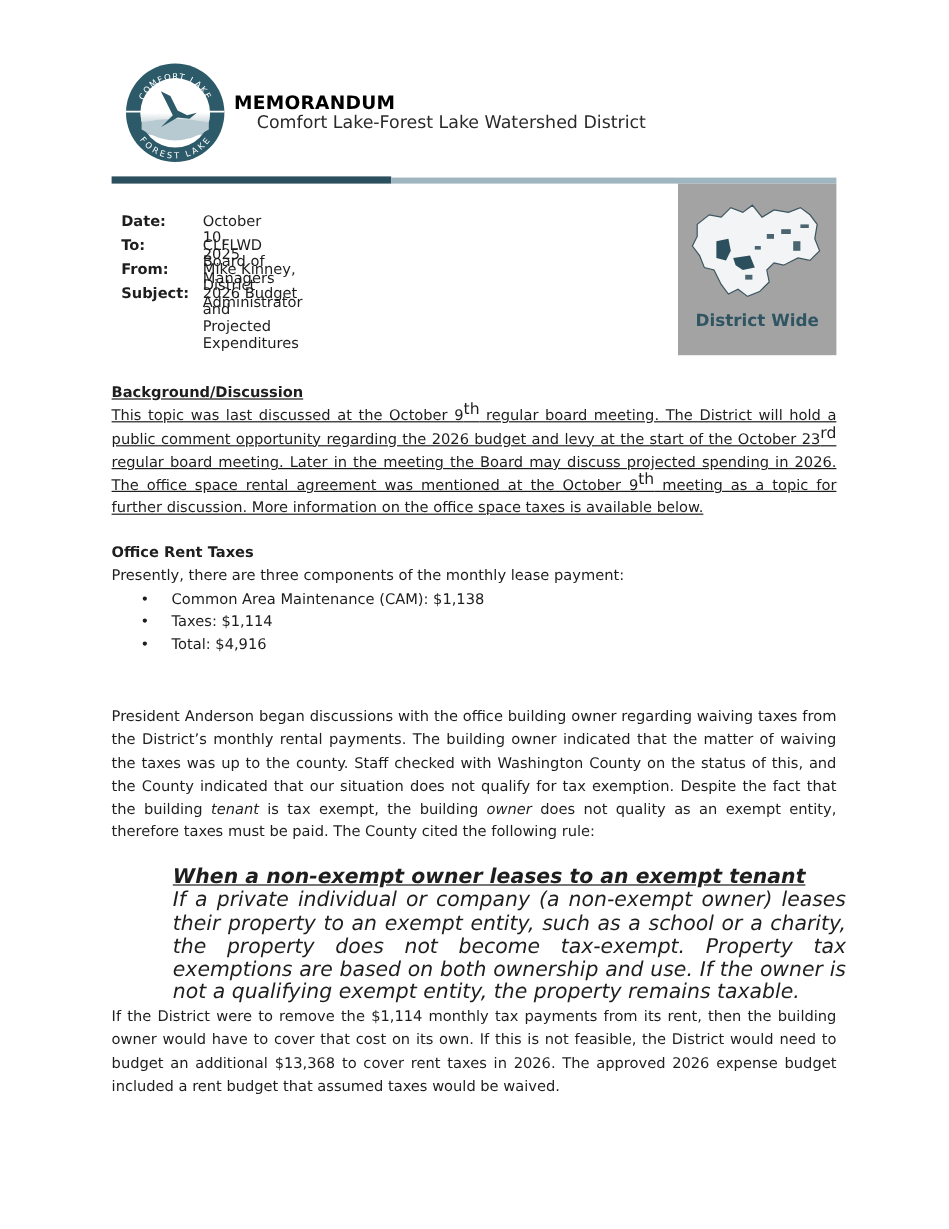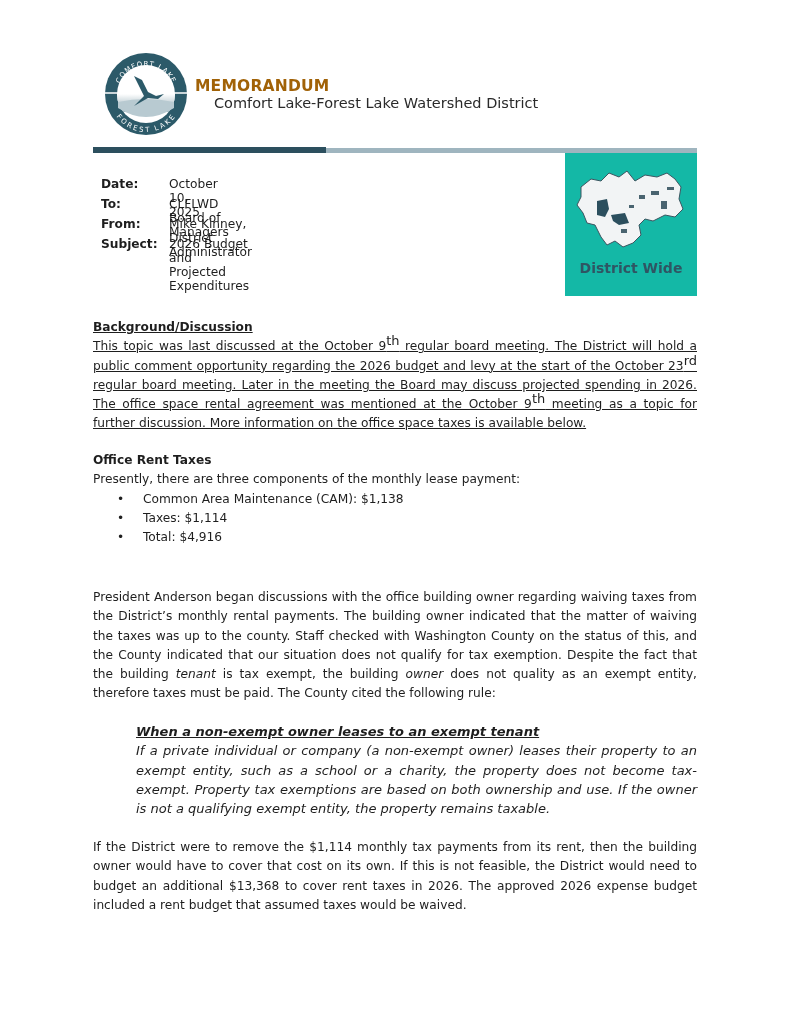--- a/index.html
+++ b/index.html
@@ -1,39 +1,39 @@
 <!DOCTYPE html>
 <html><head>
 <meta charset="utf-8">
 <style>
   html, body { margin: 0; padding: 0; background: #ffffff; }
   body { width: 791px; height: 1024px; position: relative; overflow: hidden;
          font-family: "DejaVu Sans", sans-serif; color: #1e1e1e; }
   .logo { position: absolute; left: 104px; top: 52px; width: 84px; height: 84px; }
   .hdr-title { position: absolute; left: 195px; top: 77px; font-size: 15.5px; font-weight: bold;
-               letter-spacing: 0.2px; color: #a16207; }
+               letter-spacing: 0.2px; color: #000000; }
   .hdr-sub { position: absolute; left: 195px; top: 95px; font-size: 14.5px; color: #2a2a2a; margin-left: 19px; }
   .bar-dark { position: absolute; left: 93px; top: 147px; width: 233px; height: 6px; background: #2c4f5e; }
   .bar-light { position: absolute; left: 326px; top: 148px; width: 371px; height: 5px; background: #9fb5bf; }
-  .district-box { position: absolute; left: 565px; top: 153px; width: 132px; height: 143px; background: #14b8a6; }
+  .district-box { position: absolute; left: 565px; top: 153px; width: 132px; height: 143px; background: #a3a3a3; }
   .district-box svg { position: absolute; left: 10px; top: 12px; }
   .district-label { position: absolute; left: 0; right: 0; top: 107px; text-align: center;
                     font-size: 14px; font-weight: bold; color: #2f5563; }
   .meta { position: absolute; left: 95px; top: 177px; font-size: 12.2px; }
   .meta-row { height: 20px; position: relative; }
   .meta-key { position: absolute; left: 0; font-weight: bold; margin-left: 6px; }
   .meta-val { position: absolute; left: 74px; }
   .content { position: absolute; left: 93px; width: 604px; font-size: 12.2px; line-height: 19.3px; }
   .h { font-weight: bold; }
   .just { text-align: justify; }
   sup { font-size: 13px; line-height: 0; vertical-align: 5px; }
   ul.bullets { margin: 0; padding: 0; list-style: none; }
   ul.bullets li { position: relative; padding-left: 50px; }
   ul.bullets li::before { content: "•"; position: absolute; left: 24px; }
-  .quote { position: absolute; left: 136px; width: 561px; font-size: 13px; line-height: 19.3px;
+  .quote { position: absolute; left: 144px; width: 561px; font-size: 17px; line-height: 19.3px;
            font-style: italic; text-align: justify; }
   .quote-title { font-weight: bold; text-decoration: underline; }
 </style>
 </head>
 <body>
 
 <div class="logo">
   <svg width="84" height="84" viewBox="0 0 84 84">
     <defs>
       <path id="arcTop" d="M14,42 A28,28 0 0 1 70,42"></path>

